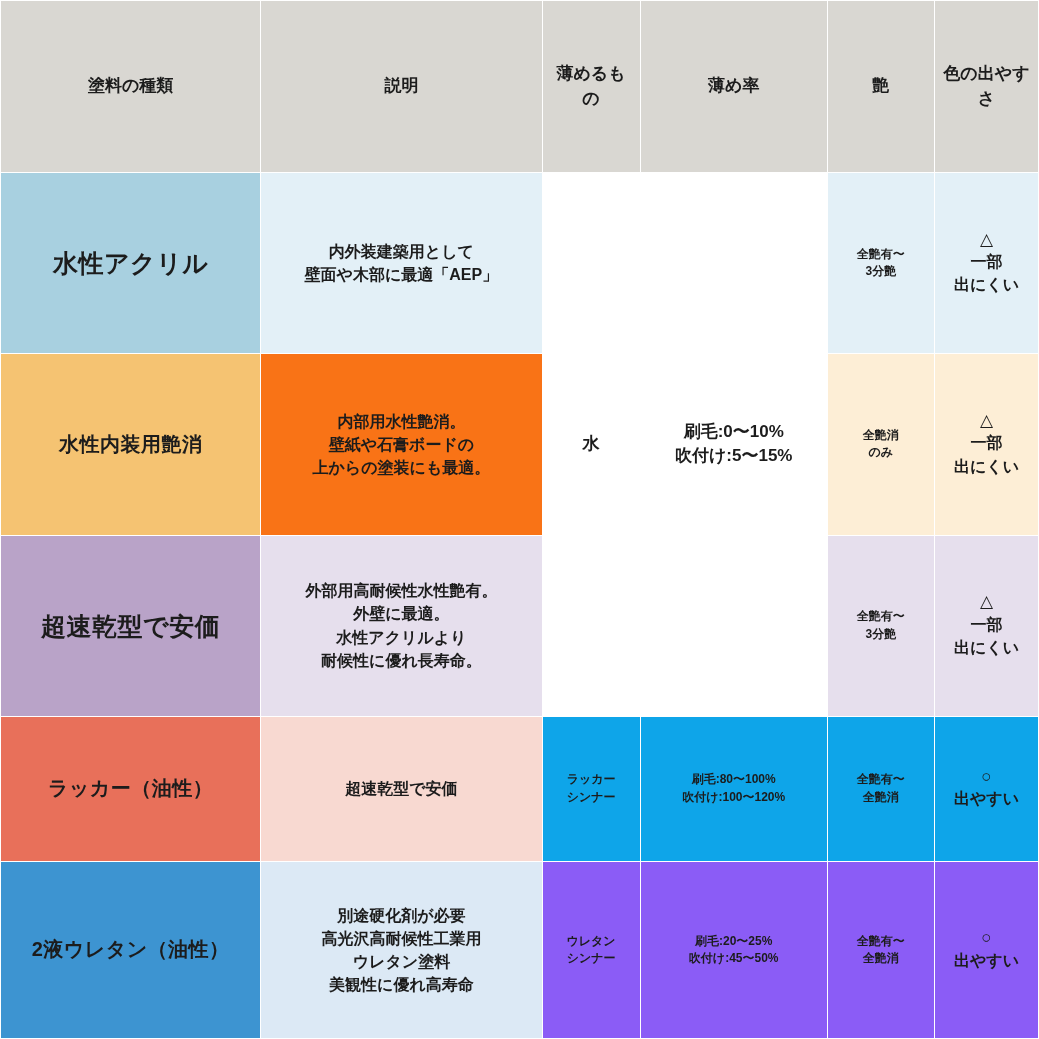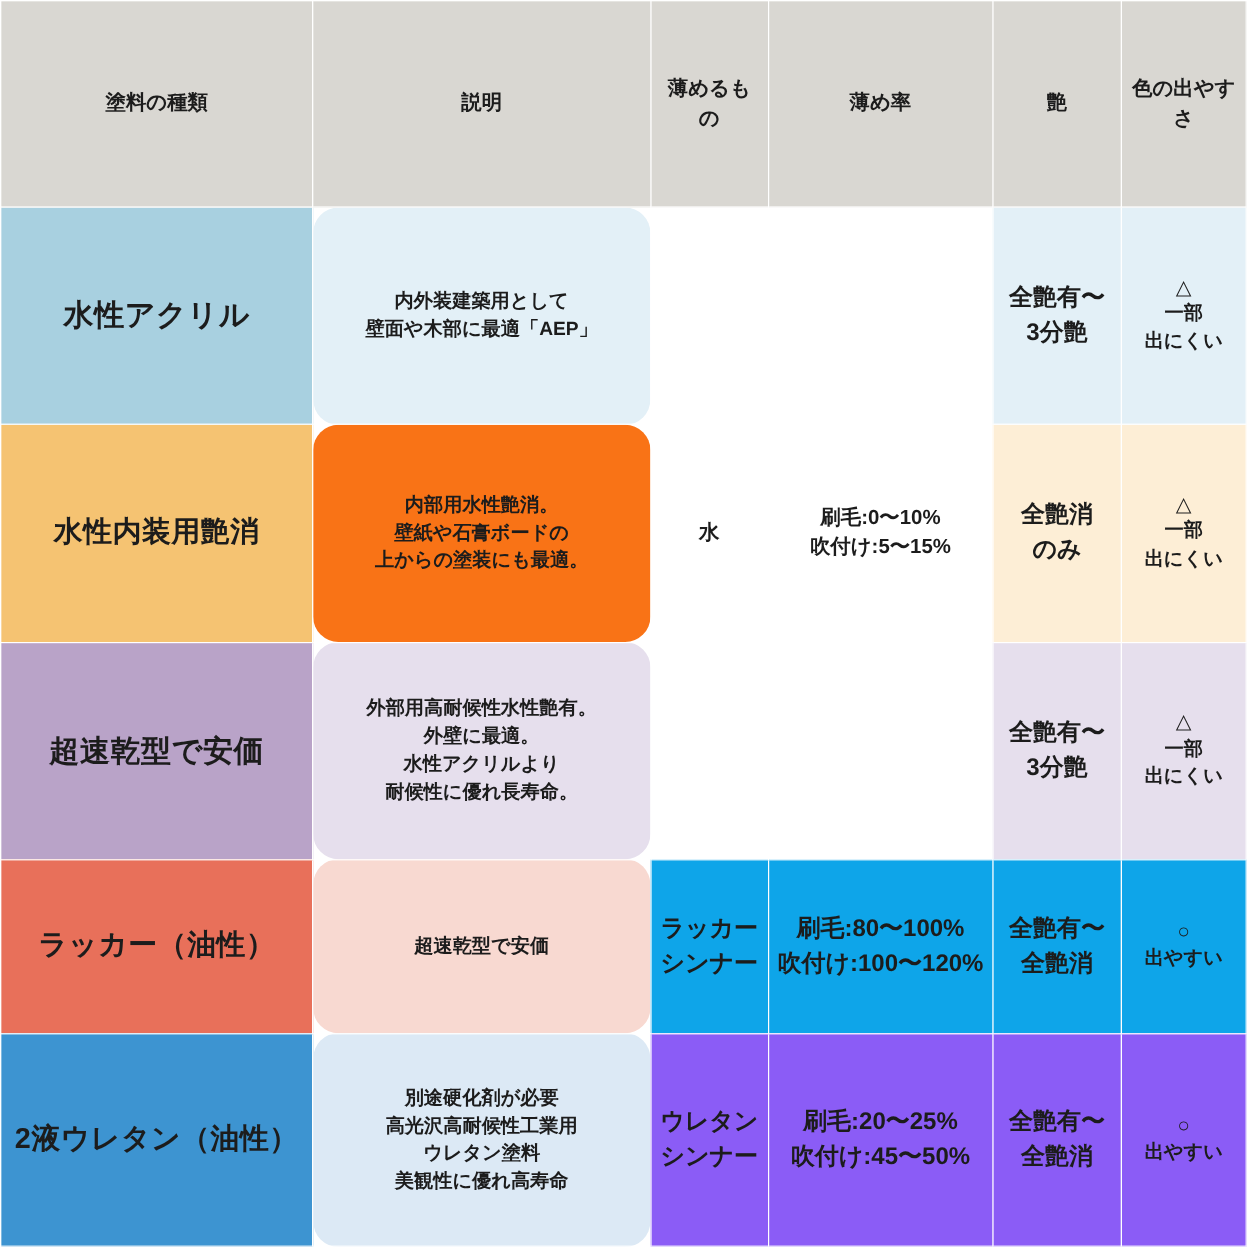--- a/index.html
+++ b/index.html
@@ -47,28 +47,27 @@
     color: #1c1c1c;
   }
 
   
   .cell-type {
     font-size: 25px;
     letter-spacing: 0.5px;
     margin-top: 20px;
   }
   .cell-type.small {
-    font-size: 24px;
+    font-size: 20px;
   }
   .cell-desc {
     font-size: 16px;
-    border-radius: 21px;
   }
   .cell-plain {
-    font-size: 20px;
+    font-size: 12px;
   }
   .cell-mid {
     font-size: 17px;
   }
   .cell-sym {
     font-size: 16px;
   }
   .sym-big {
     display: block;
     font-size: 17px;

